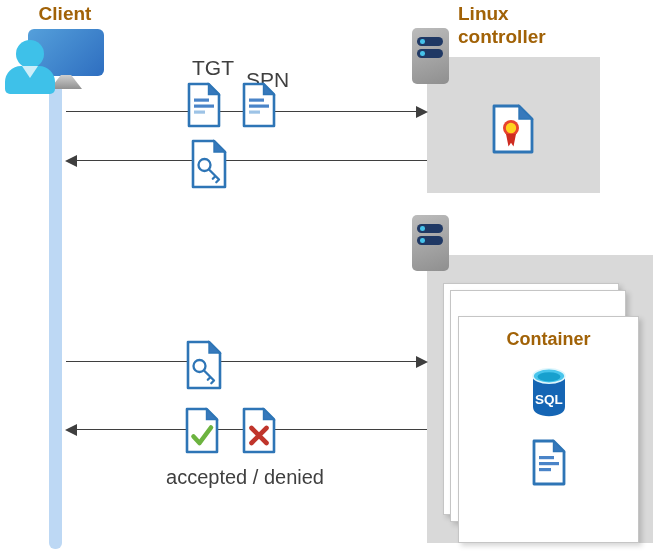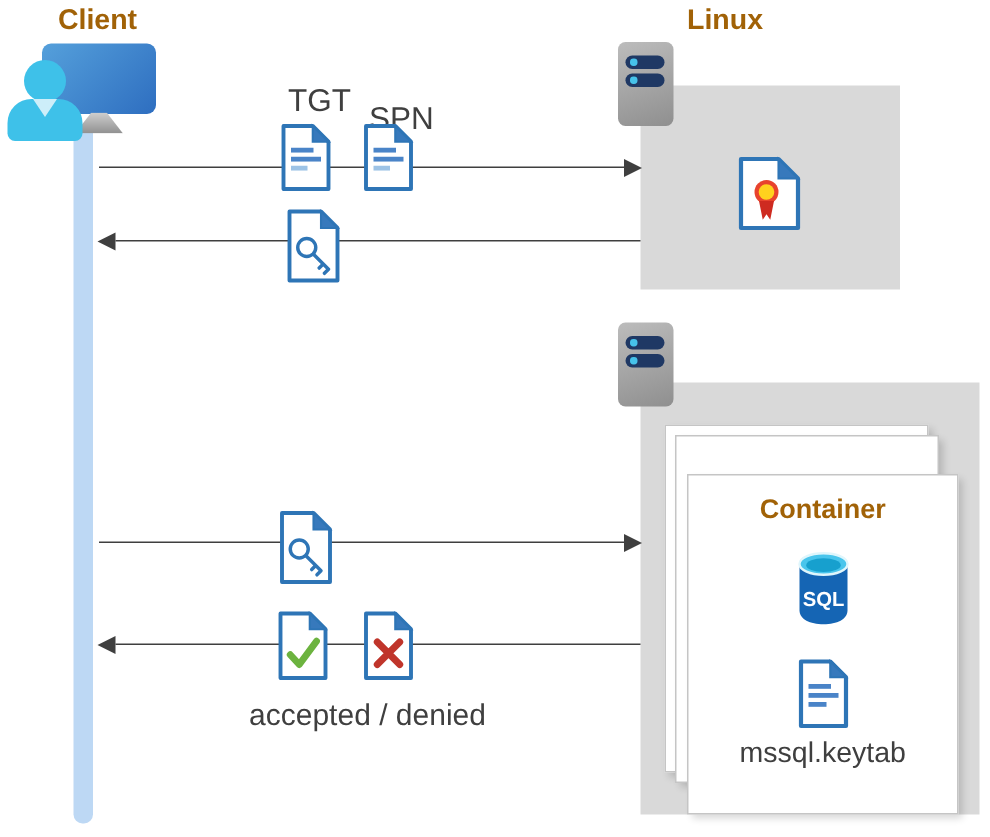--- a/index.html
+++ b/index.html
@@ -75,20 +75,21 @@
     <div class="server-bar" style="top:9px;">
         <span class="server-dot"></span>
       </div>
     <div class="server-bar" style="top:21px;">
         <span class="server-dot"></span>
       </div>
   </div>
 
   <div class="abs h-label" style="left:458px; top:2px;">
     <div>Linux</div>
+    <div>controller</div>
   </div>
 
   <svg class="abs" style="left:492px; top:104px;" width="42" height="50" viewBox="0 0 42 50">
     <path d="M2 2 H27 L40 15 V48 H2 Z" fill="#ffffff" stroke="#2e75b6" stroke-width="2.8" stroke-linejoin="round"></path>
     <path d="M27 2 L40 15 H27 Z" fill="#3779bc" stroke="#2e75b6" stroke-width="1.4"></path>
     <circle cx="19" cy="24" r="8" fill="#e8432d"></circle>
     <circle cx="19" cy="24" r="5.2" fill="#ffd21e"></circle>
     <path d="M14 30 L16.5 42.5 L19 38.8 L21.5 42.5 L24 30 Z" fill="#ce2b20"></path>
   </svg>
 
@@ -118,21 +119,20 @@
     </svg>
 
     <svg style="margin-top:22px;" width="34" height="47" viewBox="0 0 34 47">
       <path d="M2 2 H21.5 L32 12.5 V45 H2 Z" fill="#ffffff" stroke="#2e75b6" stroke-width="2.8" stroke-linejoin="round"></path>
       <path d="M21.5 2 L32 12.5 H21.5 Z" fill="#3779bc" stroke="#2e75b6" stroke-width="1.4"></path>
       <rect x="7" y="17" width="15" height="3.2" fill="#4a84c8"></rect>
       <rect x="7" y="23" width="20" height="3.2" fill="#4a84c8"></rect>
       <rect x="7" y="29" width="12" height="3.2" fill="#4a84c8"></rect>
     </svg>
 
-    <div class="g-label" style="font-size:19px; margin-top:6px;">mssql.keytab</div>
   </div>
 
   <div class="abs g-label center" style="left:192px; top:56px; width:40px;">TGT</div>
   <div class="abs g-label center" style="left:246px; top:56px; width:40px;margin-top:12px;">SPN</div>
 
   <div class="abs arrow-line" style="left:66px; top:111px; width:352px;"></div>
   <div class="abs head-right" style="left:416px; top:106px;"></div>
 
   <svg class="abs" style="left:187px; top:82px;" width="34" height="46" viewBox="0 0 34 46">
     <path d="M2 2 H21.5 L32 12.5 V44 H2 Z" fill="#ffffff" stroke="#2e75b6" stroke-width="2.6" stroke-linejoin="round"></path>

